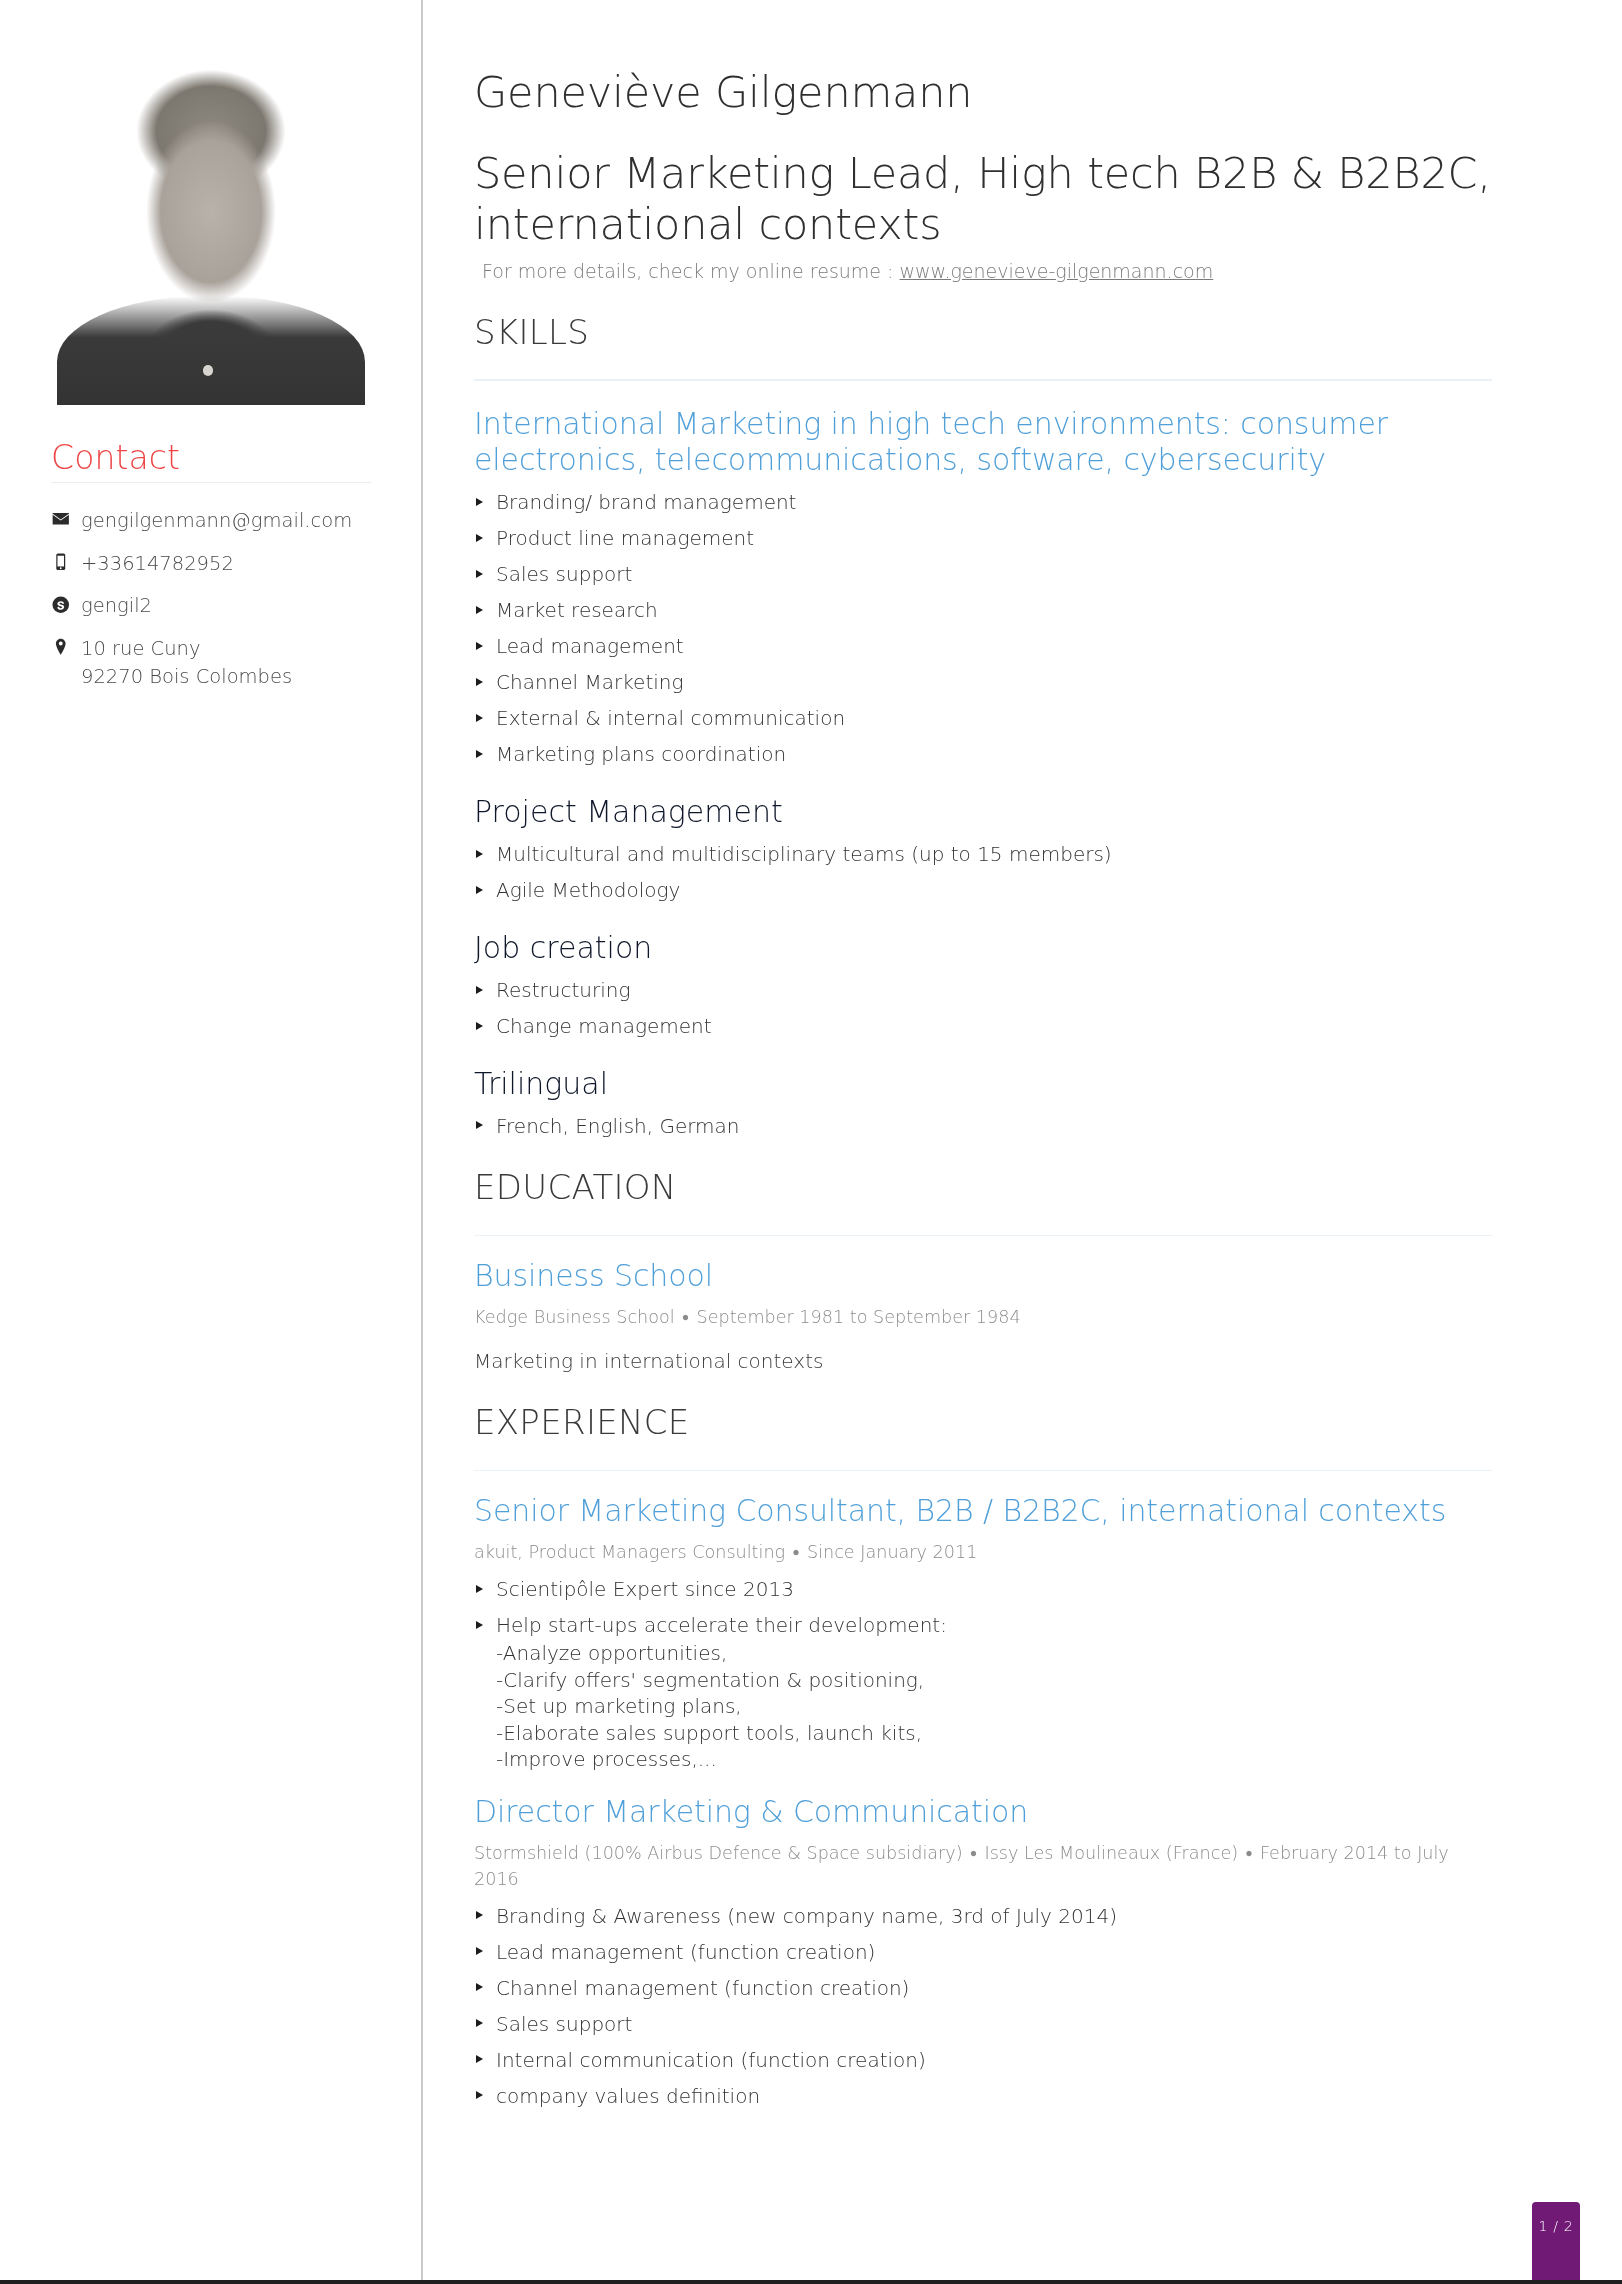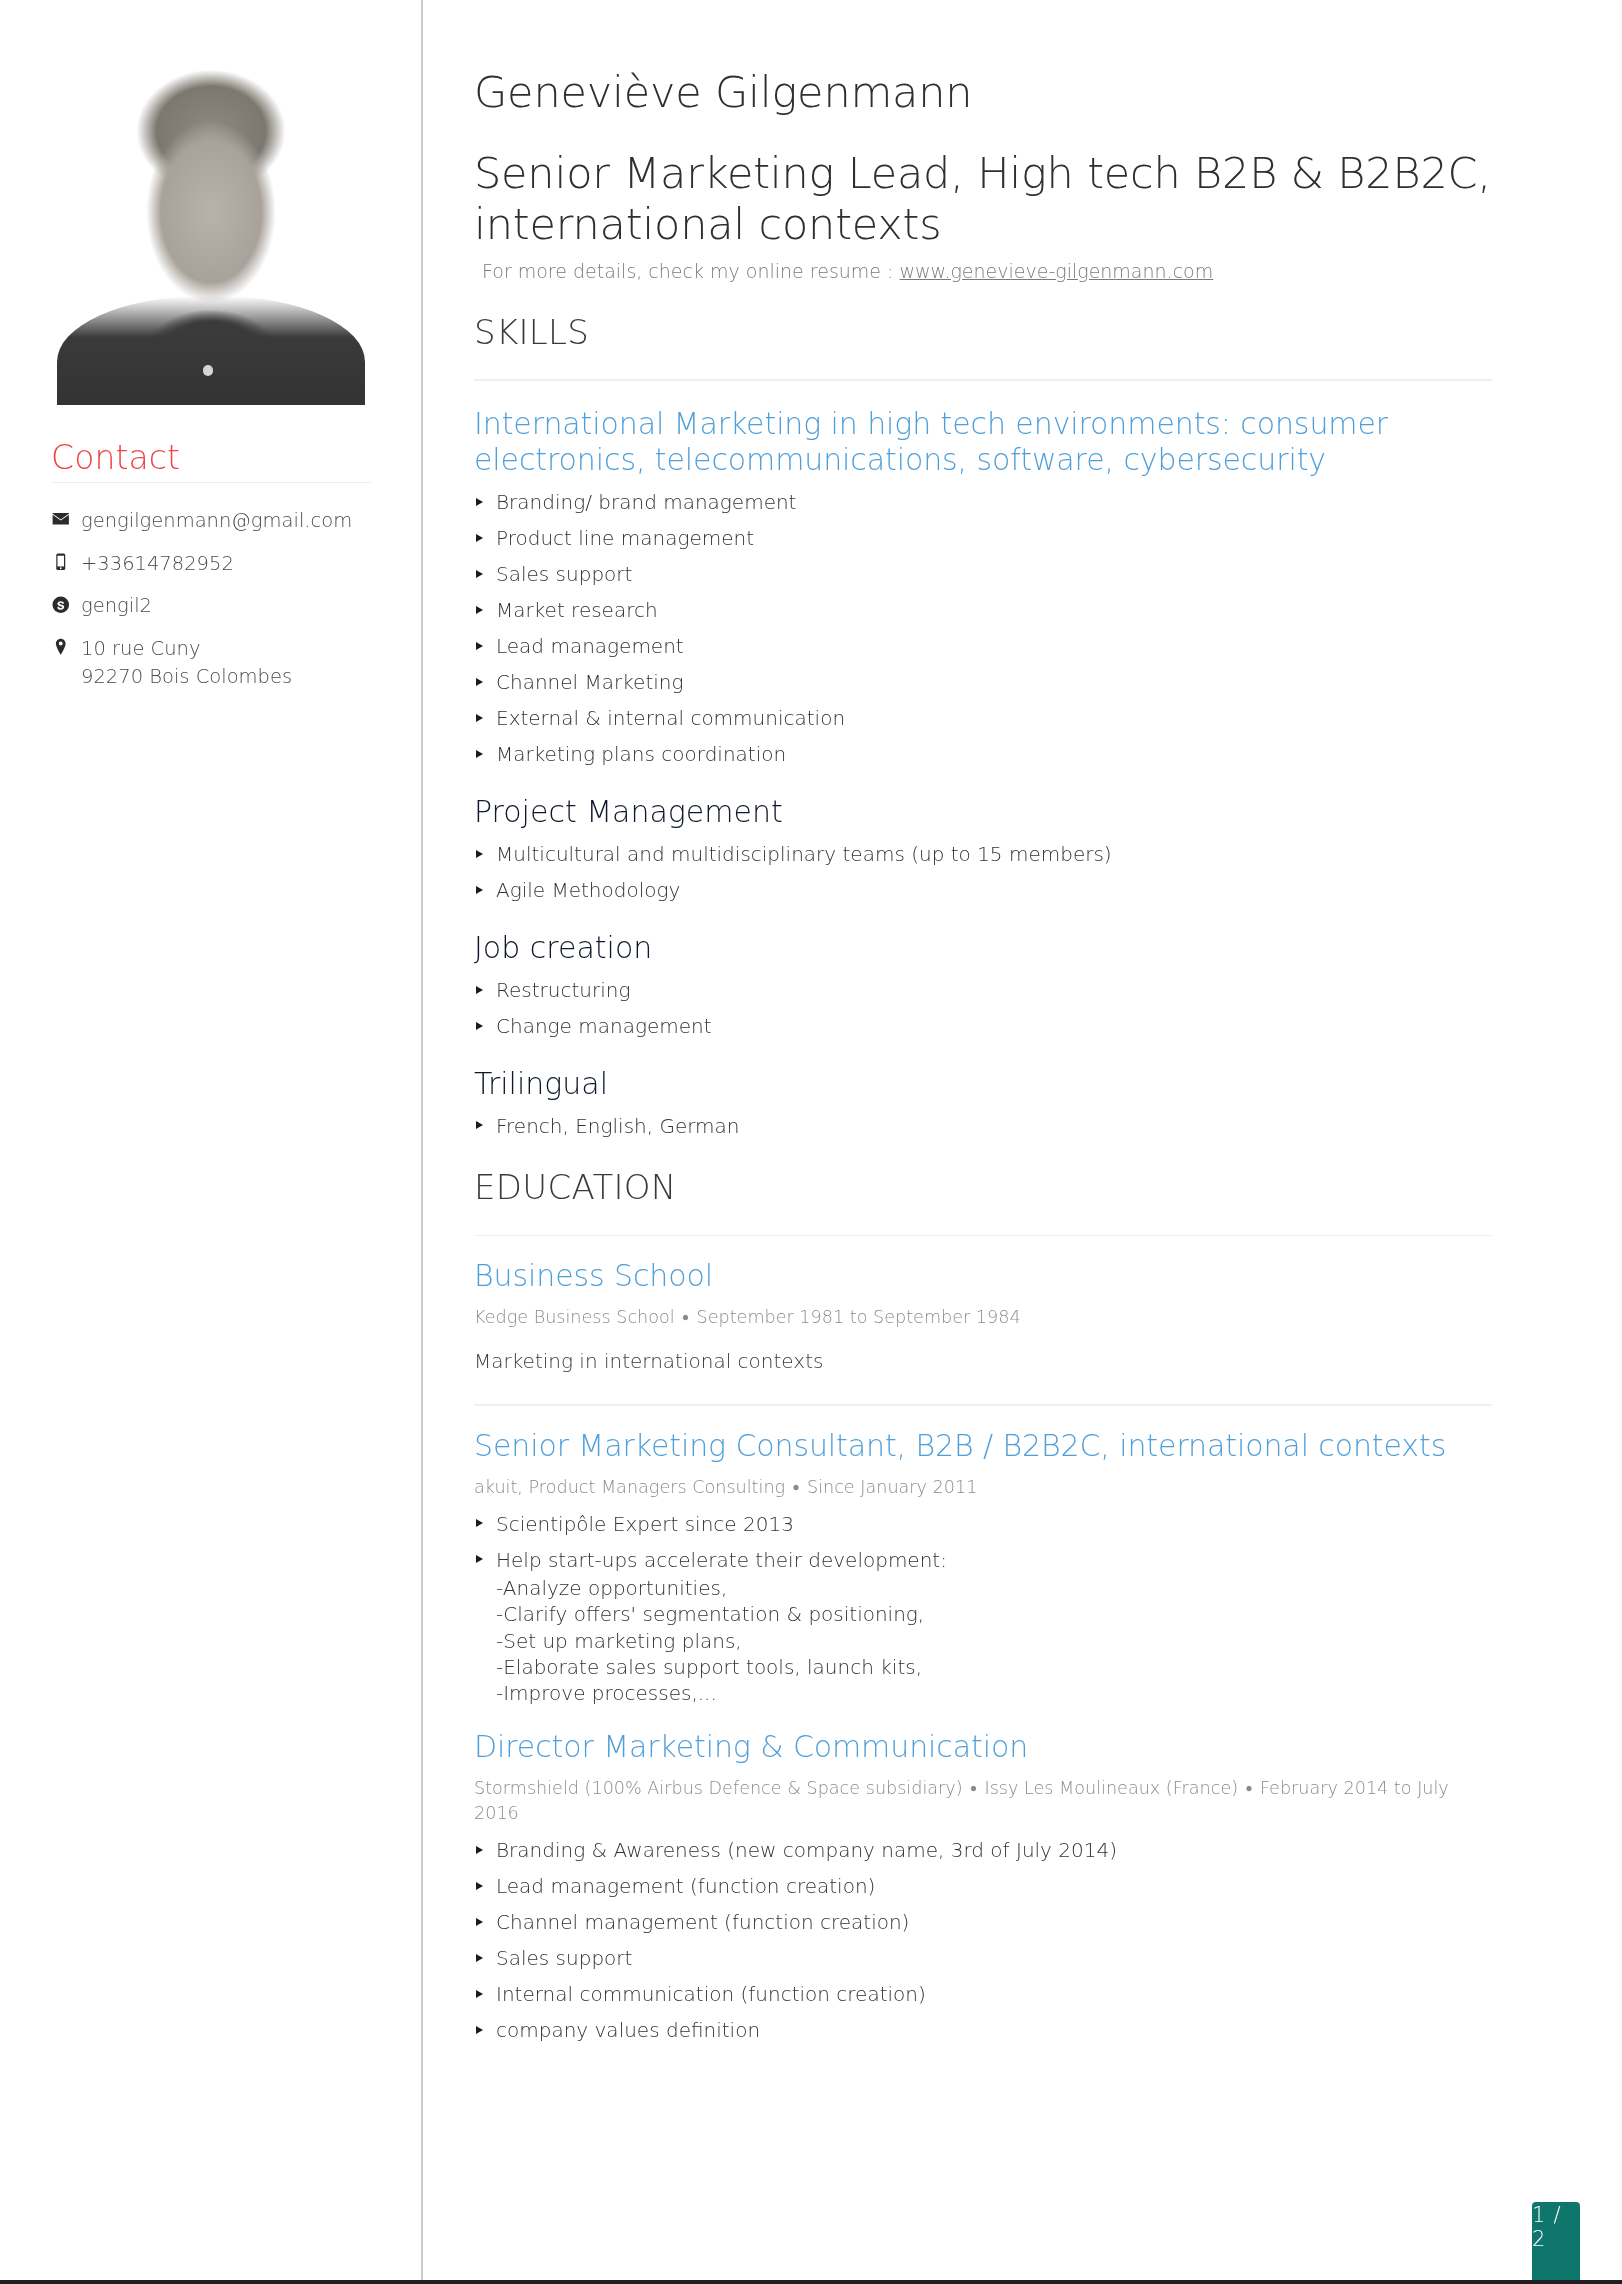--- a/index.html
+++ b/index.html
@@ -239,28 +239,28 @@
 
   .exp-entry { margin-top: 19.5px; }
 
   
   .page-badge {
     position: absolute;
     right: 43px;
     bottom: 0;
     width: 48px;
     height: 78px;
-    background: #0f766e;
+    background: #701a75;
     border-radius: 3.9px 3.9px 0 0;
     color: #ffffff;
-    font-size: 21px;
+    font-size: 14px;
     font-weight: 300;
     display: flex;
     justify-content: center;
-    padding-top: 1px;
+    padding-top: 16px;
     box-sizing: border-box;
     letter-spacing: 0.7px;
   }
 </style>
 </head>
 <body>
 
 <div class="page">
 
   <div class="divider"></div>
@@ -378,20 +378,21 @@
       <div class="section-rule"></div>
 
       <div class="sub-title">Business School</div>
       <div class="meta">
         <span>Kedge Business School</span><span class="sep">●</span><span>September 1981 to September 1984</span>
       </div>
       <div class="edu-note">Marketing in international contexts</div>
     </section>
 
     <section class="section">
+      <h2 class="section-title">EXPERIENCE</h2>
       <div class="section-rule"></div>
 
       <div class="exp-entry">
         <div class="sub-title">Senior Marketing Consultant, B2B / B2B2C, international contexts</div>
         <div class="meta">
           <span>akuit, Product Managers Consulting</span><span class="sep">●</span><span>Since January 2011</span>
         </div>
         <ul class="bullets">
           <li>
             <span>Scientipôle Expert since 2013</span>

